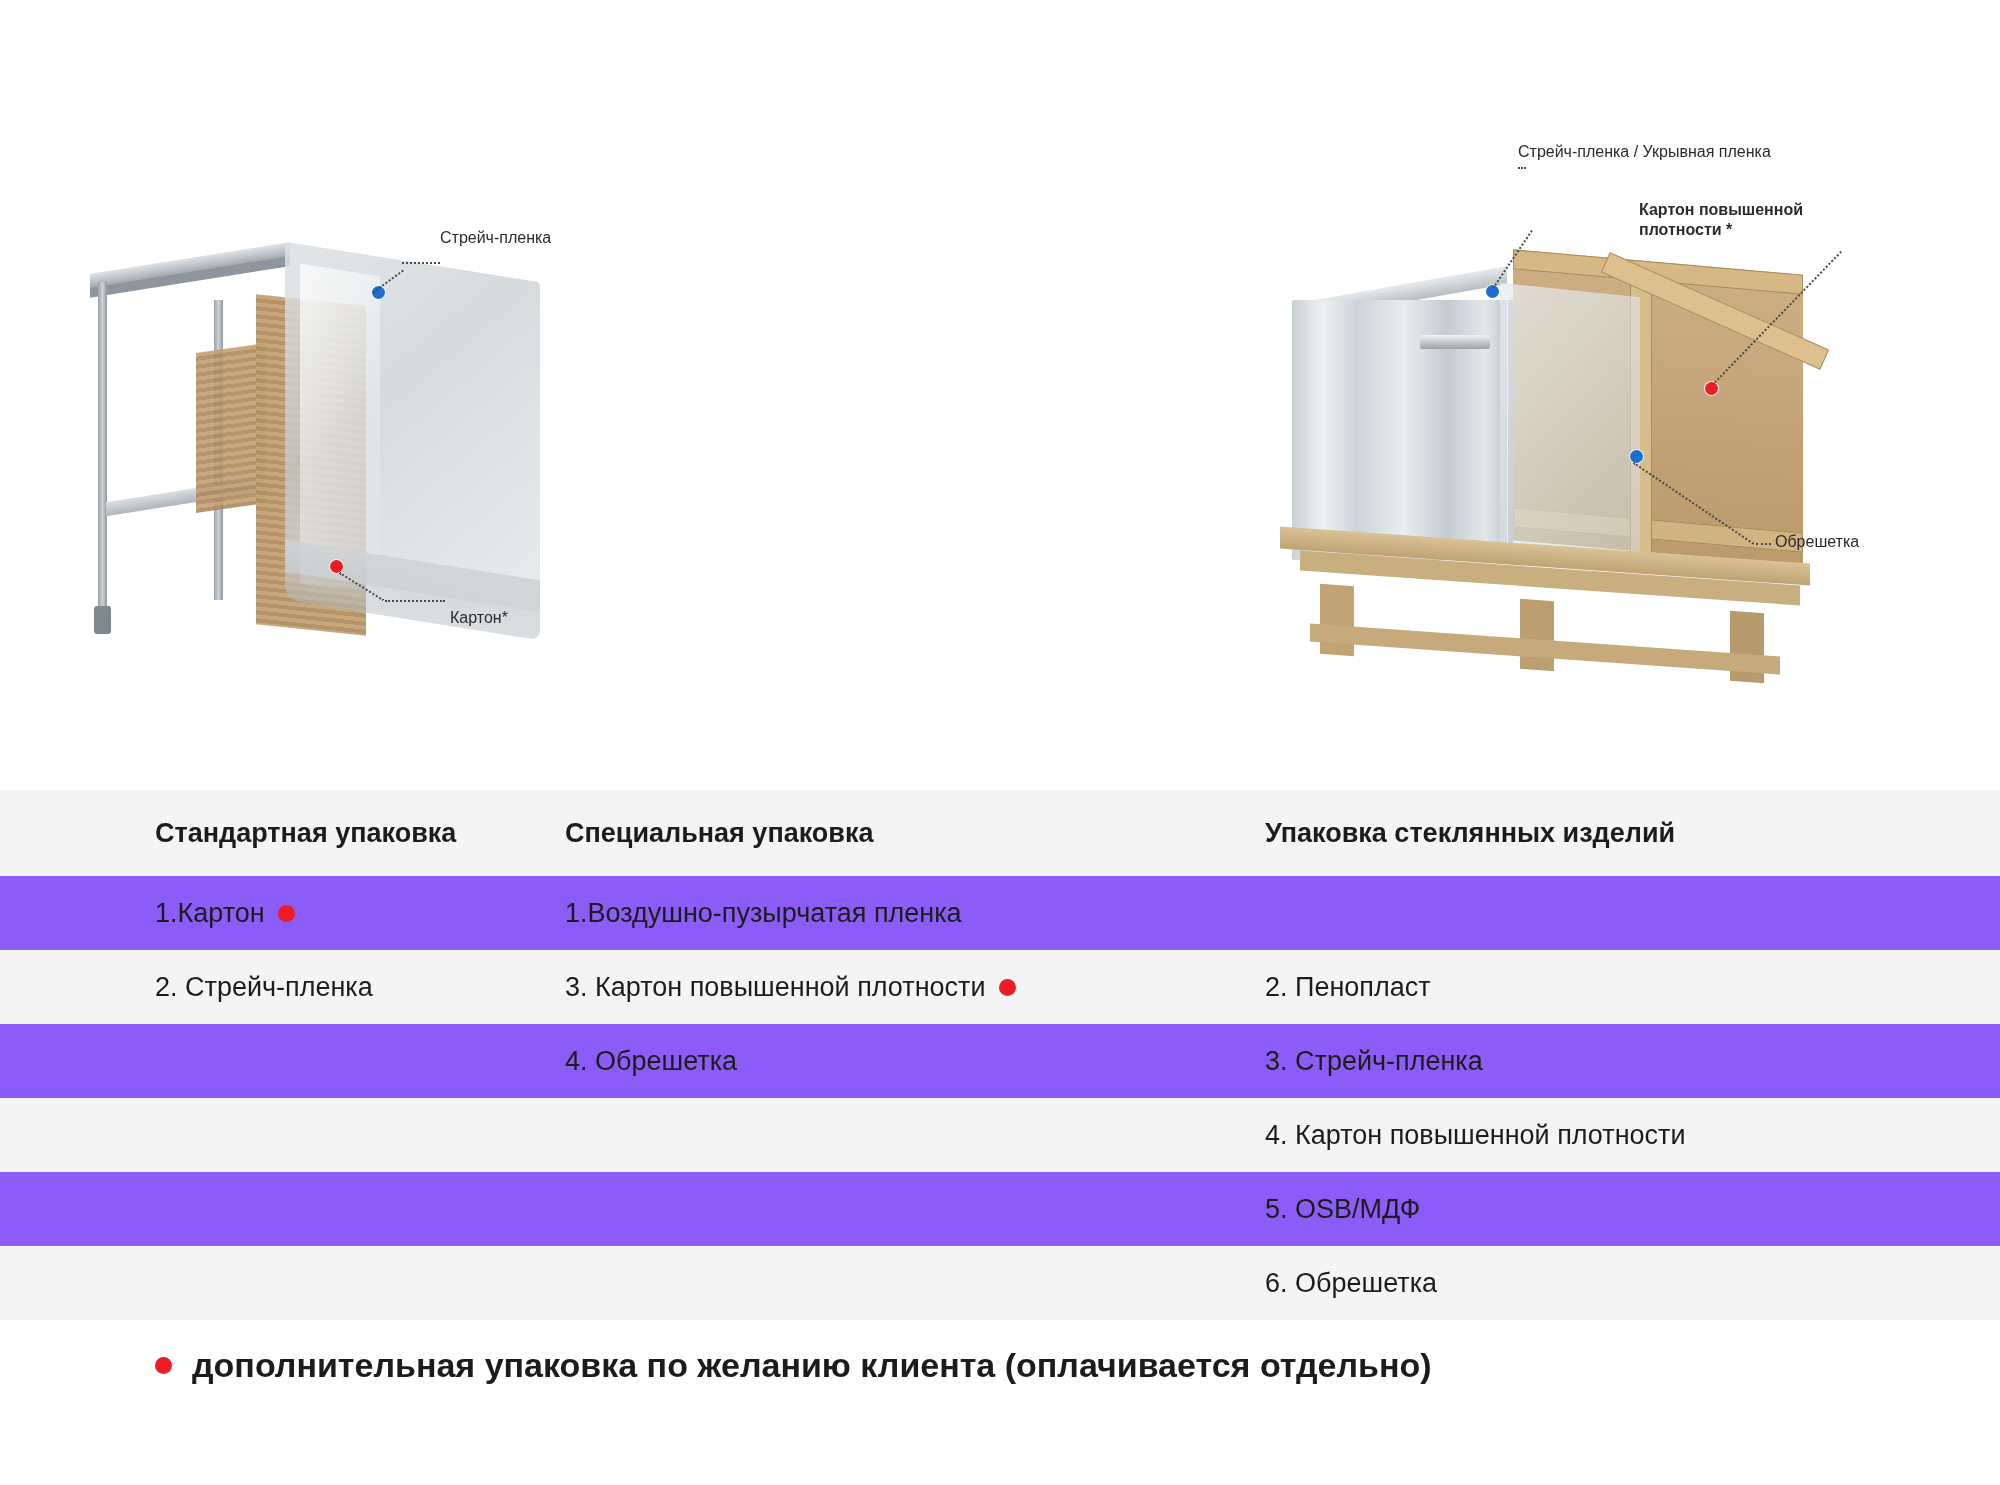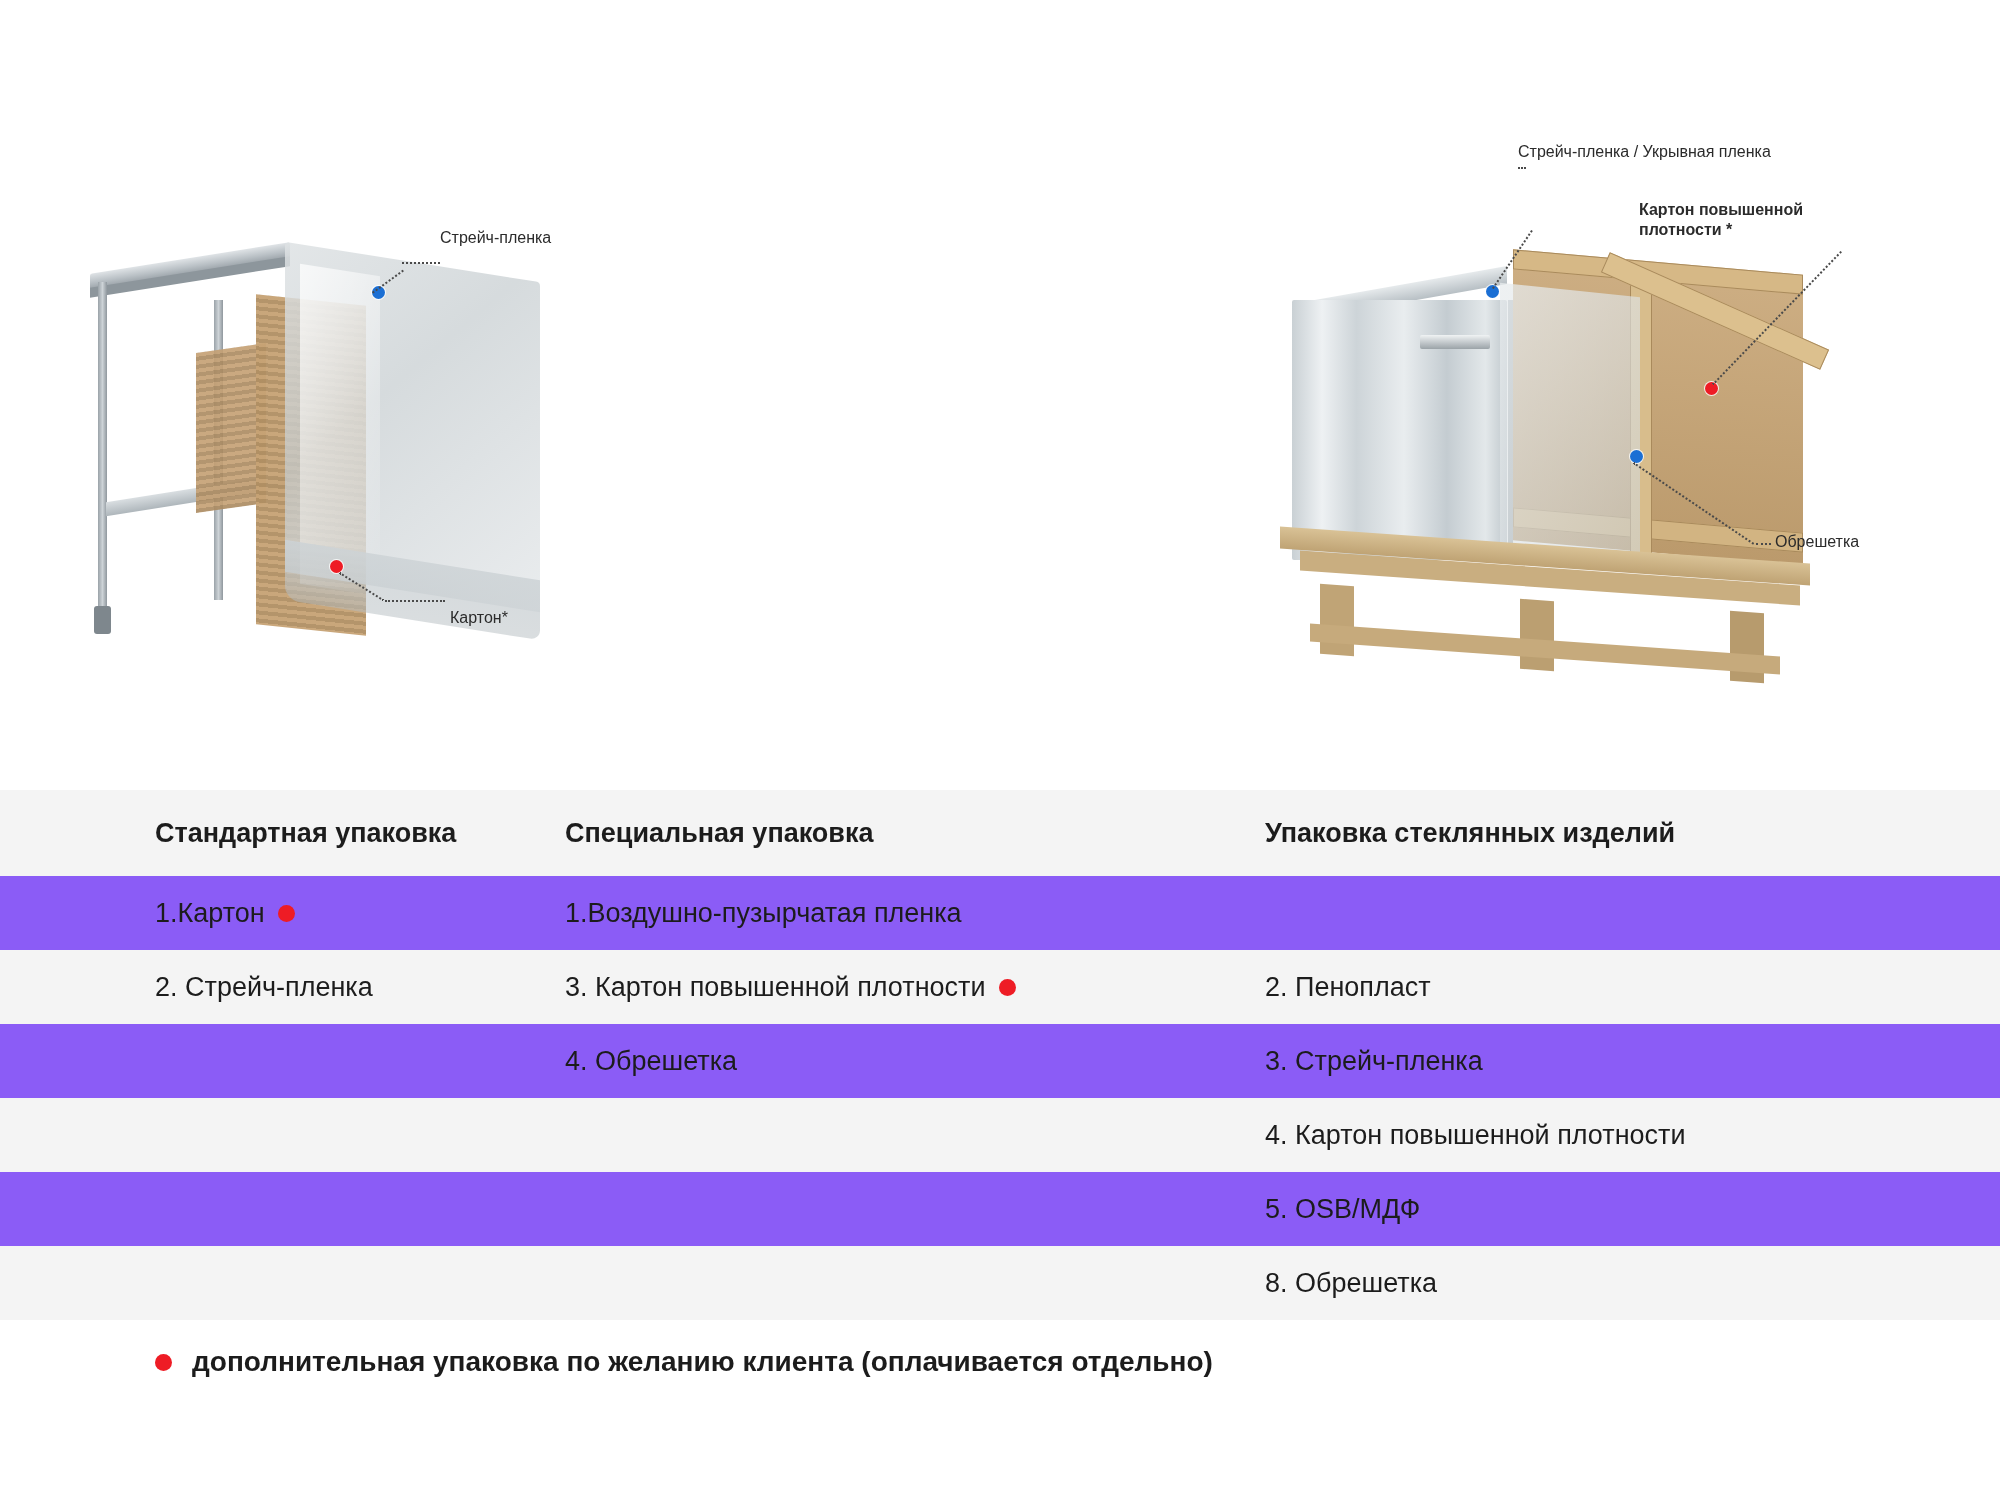--- a/index.html
+++ b/index.html
@@ -226,21 +226,21 @@
     height: 17px;
     border-radius: 50%;
     background: #ee1c25;
     margin-left: 13px;
     flex: 0 0 auto;
   }
   .footnote {
     display: flex;
     align-items: center;
     padding: 26px 0 0 155px;
-    font-size: 28px;
+    font-size: 34px;
     font-weight: bold;
     color: #1c1c1c;
     background: #ffffff;
   }
   .footnote .fdot {
     width: 17px; height: 17px; border-radius: 50%;
     background: #ee1c25; margin-right: 20px; flex: 0 0 auto;
   }
 </style>
 </head>
@@ -415,21 +415,21 @@
     <div class="cell c2"></div>
     <div class="cell c3">
       <span>5. OSB/МДФ</span>
     </div>
   </div>
 
   <div class="trow odd">
     <div class="cell c1"></div>
     <div class="cell c2"></div>
     <div class="cell c3">
-      <span>8. Обрешетка</span>
+      <span>6. Обрешетка</span>
     </div>
   </div>
 
   <div class="footnote">
     <span class="fdot"></span>
     <span>дополнительная упаковка по желанию клиента (оплачивается отдельно)</span>
   </div>
 </div>
 
 </body></html>

